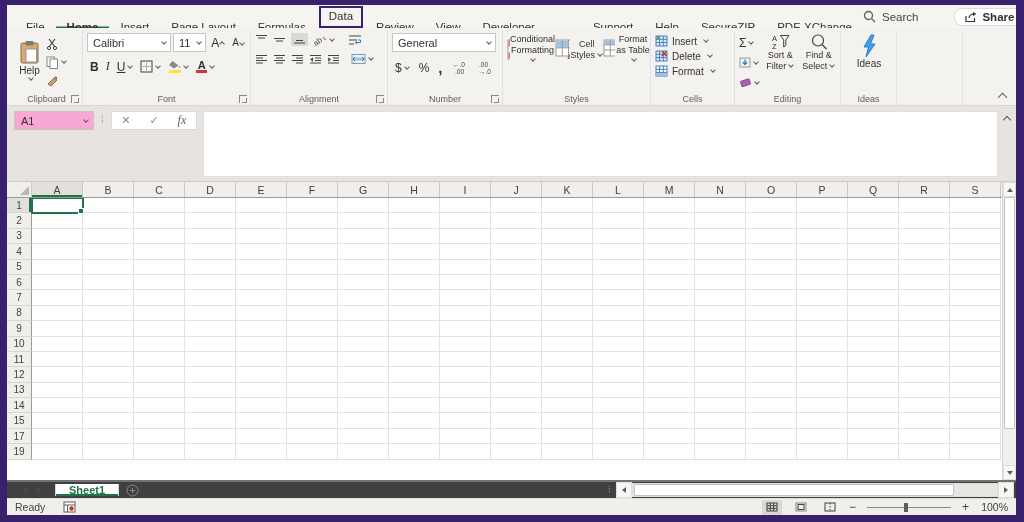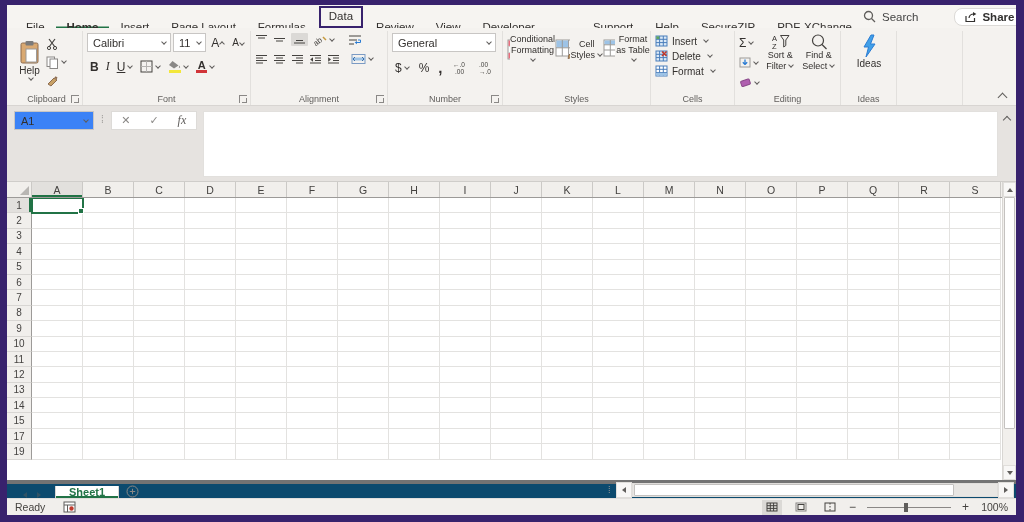--- a/index.html
+++ b/index.html
@@ -40,21 +40,21 @@
   .edit-wrap { display:flex; gap:2px; }
   .edit-minis { display:flex; flex-direction:column; justify-content:space-between; height:58px; padding-top:1px; }
   .ed-two { width:42px; display:flex; flex-direction:column; align-items:center; text-align:center; font-size:9px; color:#33302e; line-height:10.5px; }
   .ribbon-collapse { position:absolute; right:10px; bottom:4px; width:7px; height:7px; border-left:1.5px solid #605e5c; border-top:1.5px solid #605e5c; transform:rotate(45deg); }
   .ylw { width:12px; height:3px; background:#f3e73a; margin-top:1px; }
   .red { width:11px; height:3px; background:#d13438; margin-top:0px; }
   .acolor { font-size:11px; font-weight:700; color:#33302e; line-height:10px; display:flex; flex-direction:column; align-items:center; }
 
   
   .fstrip { height:76px; flex:0 0 76px; background:#e6e3e0; border-bottom:1px solid #cfcdca; display:flex; align-items:flex-start; padding:5px 0 0 7px; }
-  .namebox { width:80px; height:19px; background:#3b82f6; border:1px solid #c8c6c4; display:flex; align-items:center; font-size:11px; color:#33302e; padding:0 4px 0 6px; }
+  .namebox { width:80px; height:19px; background:#f9a8d4; border:1px solid #c8c6c4; display:flex; align-items:center; font-size:11px; color:#33302e; padding:0 4px 0 6px; }
   .namebox .cv { margin-left:auto; }
   .vdots { color:#a09e9c; font-size:10px; letter-spacing:0; margin:3px 7px 0 7px; }
   .fxpanel { width:86px; height:19px; background:#fff; border:1px solid #dddbd8; display:flex; align-items:center; justify-content:space-around; color:#8a8886; font-size:11px; }
   .fx { font-family:"Liberation Serif", serif; font-style:italic; color:#605e5c; font-size:12px; }
   .formulabox { flex:1; height:66px; background:#fff; border:1px solid #e2e0dd; margin-left:6px; }
   .fcollapse { width:18px; display:flex; justify-content:center; padding-top:6px; }
   .chev-up { width:6px; height:6px; border-left:1.5px solid #605e5c; border-top:1.5px solid #605e5c; transform:rotate(45deg); }
 
   
   .gridsec { flex:1; display:flex; overflow:hidden; background:#fff; }
@@ -73,21 +73,21 @@
   .cell.sel::after { content:""; position:absolute; right:-2px; bottom:-2px; width:4px; height:4px; background:#217346; border:1px solid #fff; }
   .vscroll { width:14px; flex:0 0 14px; background:#f1efec; border-left:1px solid #d8d6d3; display:flex; flex-direction:column; align-items:stretch; }
   .sbtn { height:15px; flex:0 0 15px; background:#f8f7f6; border:1px solid #e0dedb; display:flex; align-items:center; justify-content:center; }
   .tri-u { border-left:3.5px solid transparent; border-right:3.5px solid transparent; border-bottom:4.5px solid #605e5c; }
   .tri-d { border-left:3.5px solid transparent; border-right:3.5px solid transparent; border-top:4.5px solid #605e5c; }
   .tri-l { border-top:3.5px solid transparent; border-bottom:3.5px solid transparent; border-right:4.5px solid #605e5c; }
   .tri-r { border-top:3.5px solid transparent; border-bottom:3.5px solid transparent; border-left:4.5px solid #605e5c; }
   .vthumb { flex:0 0 78%; background:#fff; border:1px solid #c4c2c0; border-radius:1px; margin:0 1px; }
 
   
-  .sheetbar { height:18px; flex:0 0 18px; background:#0c4a6e; border-top:4px solid #737373; display:flex; align-items:flex-end; font-size:11px; }
+  .sheetbar { height:18px; flex:0 0 18px; background:#404040; border-top:2px solid #737373; display:flex; align-items:center; font-size:11px; }
   .navarrs { display:flex; align-items:center; gap:10px; padding:0 14px 0 16px; }
   .navarrs .tri-l, .navarrs .tri-r { opacity:.45; }
   .sheettab { background:#fff; color:#217346; font-weight:700; padding:0 13px; display:flex; align-items:center; border-right:1px solid #d8d6d3; border-left:1px solid #d8d6d3; box-shadow:inset 0 -2px 0 #217346; }
   .addsheet { width:26px; display:flex; align-items:center; justify-content:center; }
   .hscroll { margin-left:auto; display:flex; align-items:center; width:408px; padding-right:2px; }
   .splitdots { color:#a09e9c; font-size:9px; margin-right:5px; }
   .hs-track { flex:1; height:14px; background:#e8e6e3; border:1px solid #e0dedb; display:flex; align-items:center; }
   .hthumb { width:88%; height:12px; background:#fff; border:1px solid #c4c2c0; border-radius:1px; margin-left:1px; }
   .sheetbar .sbtn { width:16px; height:16px; flex:none; }
 

